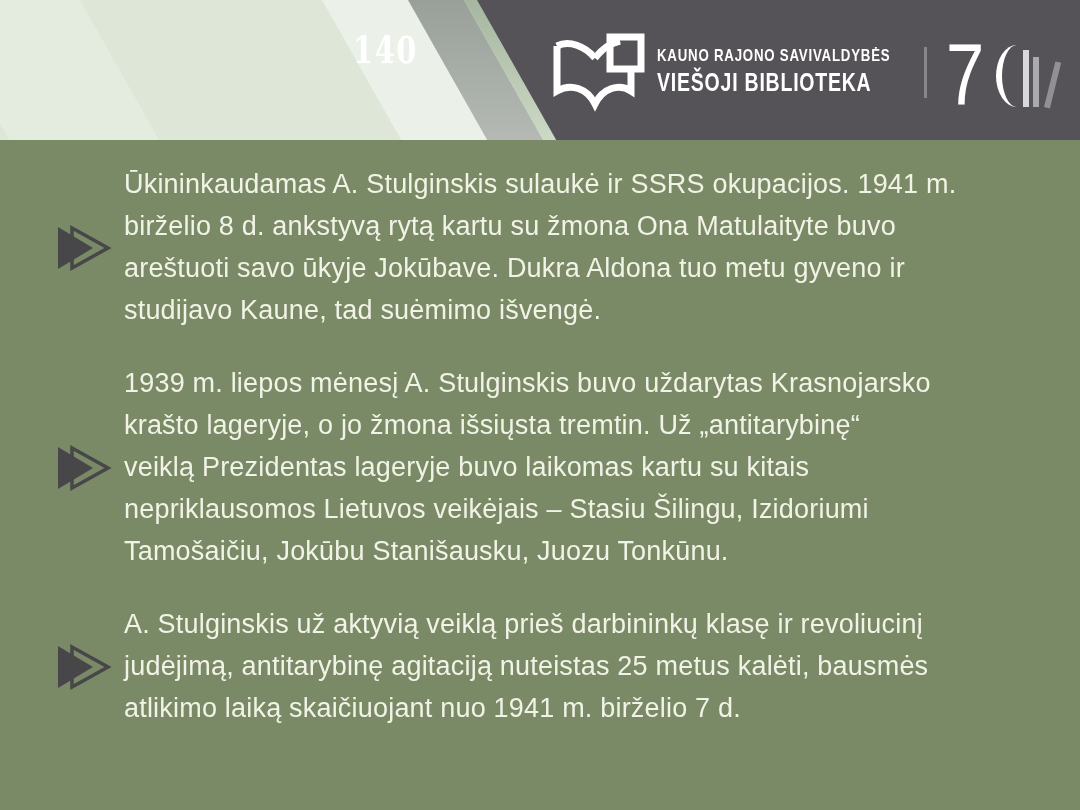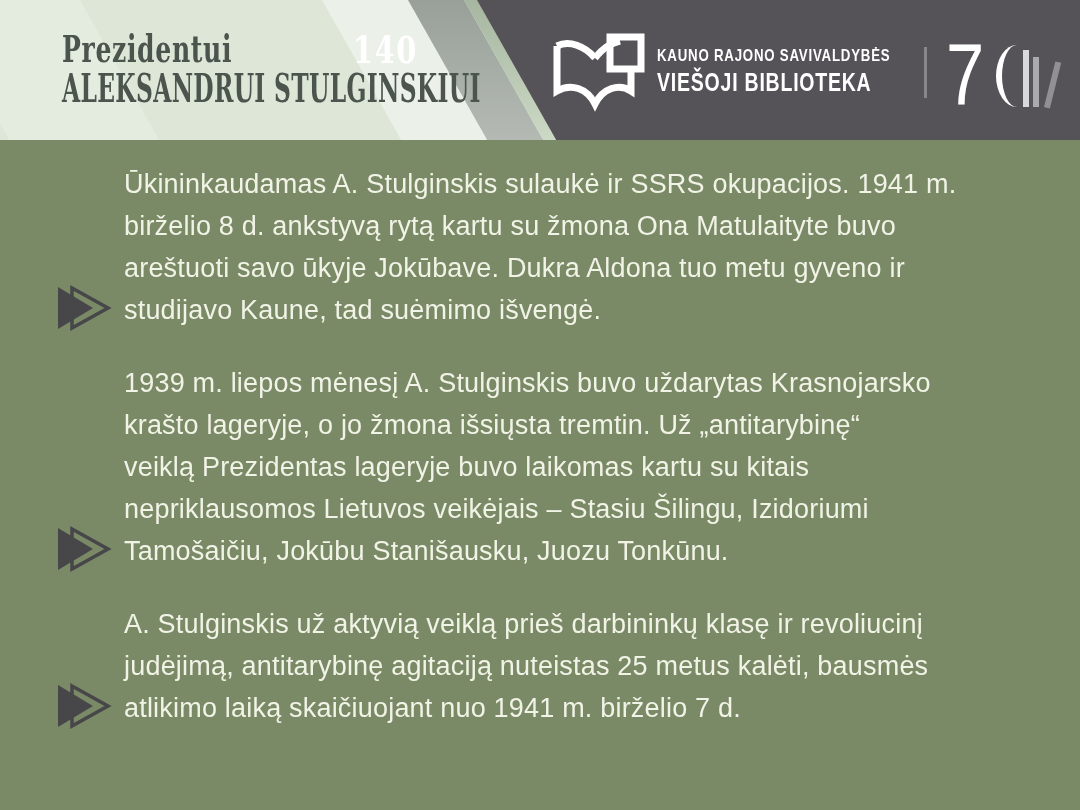--- a/index.html
+++ b/index.html
@@ -42,41 +42,37 @@
   .paren { width:15px; height:62px; border-left:6px solid #ffffff;
            border-radius:100% 0 0 100% / 50% 0 0 50%; margin-left:1px; margin-bottom:1px; }
   .spine { margin-bottom:1px; }
   .spine-1 { width:6px; height:57px; background:#d9d9db; margin-left:6px; }
   .spine-2 { width:6px; height:50px; background:#ababaf; margin-left:4px; }
   .spine-3 { width:6px; height:47px; background:#919195; margin-left:5px;
              transform:rotate(14deg); transform-origin:0 100%; }
 
   
   .content { position:absolute; top:163px; left:57px; width:1000px; }
-  .row { display:flex; align-items:flex-end; margin-bottom:31px; }
+  .row { display:flex; align-items:center; margin-bottom:31px; }
   .bullet { flex:0 0 auto; margin-right:12px; margin-top:2px; }
   .para { white-space:pre-line; font-size:27px; line-height:42px; color:#f1f3e6;
           width:945px; letter-spacing:0.2px; }
 </style>
 </head>
 <body>
 
 <div class="slide">
 
   <div class="header">
     <div class="band sheen-1"></div>
     <div class="band sheen-2"></div>
     <div class="band band-gray"></div>
     <div class="band band-green"></div>
     <div class="band dark-box"></div>
 
-    <div class="title-block">
-      <div class="title-l1">Prezidentui</div>
-      <div class="title-l2">ALEKSANDRUI STULGINSKIUI</div>
-    </div>
     <div class="title-num">140</div>
 
     <svg class="logo-book" width="100" height="100" viewBox="0 0 100 100">
       <rect x="61" y="21" width="31" height="32" fill="none" stroke="#ffffff" stroke-width="7"></rect>
       <path d="M 8 30 C 20 24, 36 30, 46 42" fill="none" stroke="#ffffff" stroke-width="7"></path>
       <path d="M 46 42 C 55 31, 62 27, 71 25" fill="none" stroke="#ffffff" stroke-width="7"></path>
       <path d="M 8 30 L 8 75 C 22 67, 38 72, 46 88 C 54 72, 70 67, 82 75 L 82 53" fill="none" stroke="#ffffff" stroke-width="7" stroke-linejoin="miter"></path>
     </svg>
 
     <div class="logo-text">

